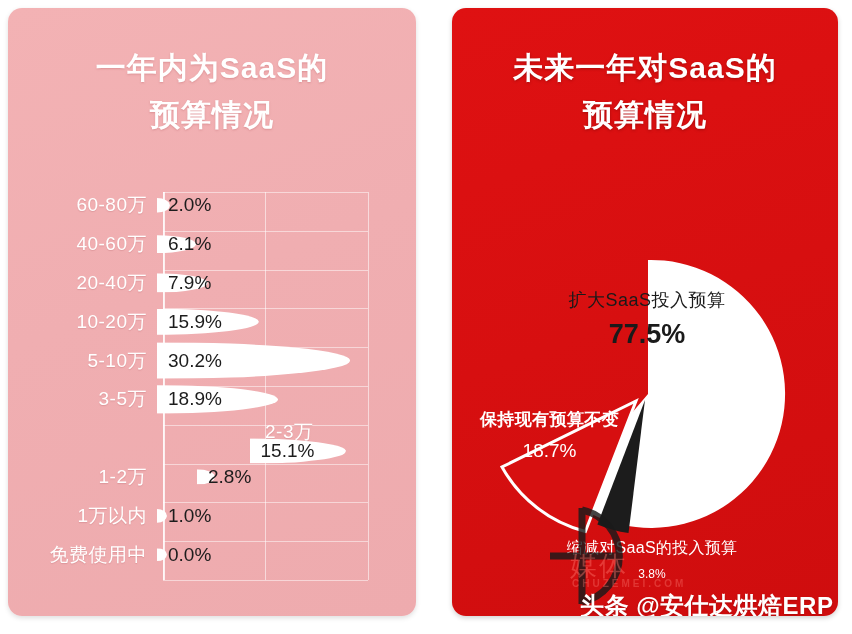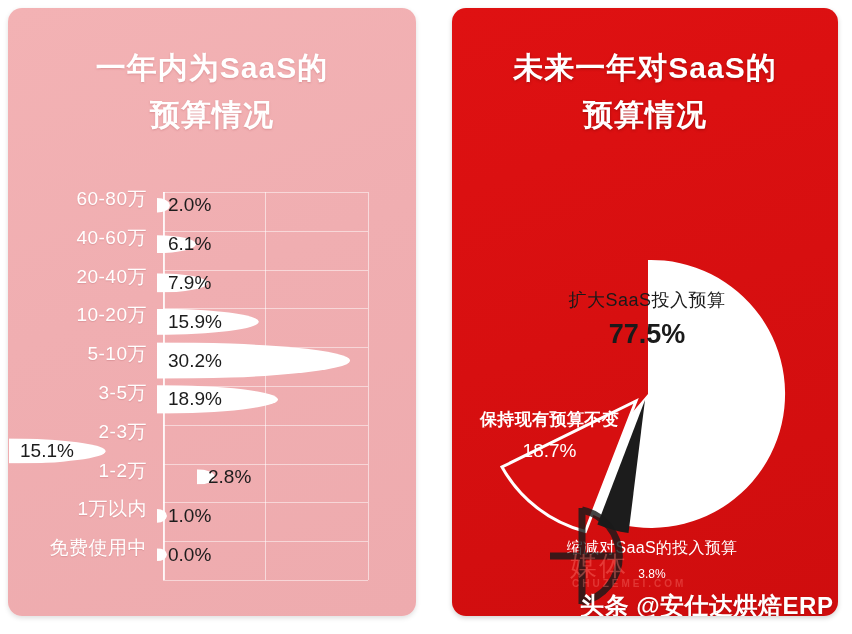--- a/index.html
+++ b/index.html
@@ -81,20 +81,21 @@
     width: 2px;
     height: 388px;
     background: rgba(255,255,255,0.8);
   }
   .frow {
     position: absolute;
     left: 0;
     width: 481px;
     height: 38.8px;
     display: flex;
+    align-items: center;
   }
   .flabel {
     width: 148px;
     text-align: right;
     padding-right: 9px;
     box-sizing: border-box;
     color: #ffffff;
     font-size: 19px;
     font-weight: 500;
     letter-spacing: 0.5px;

